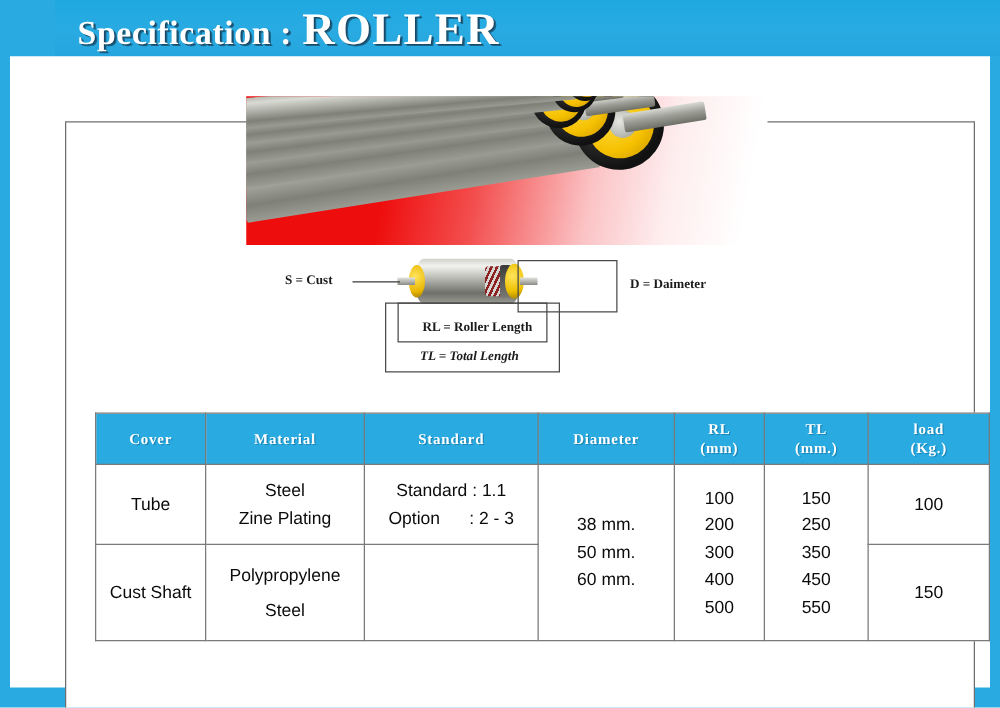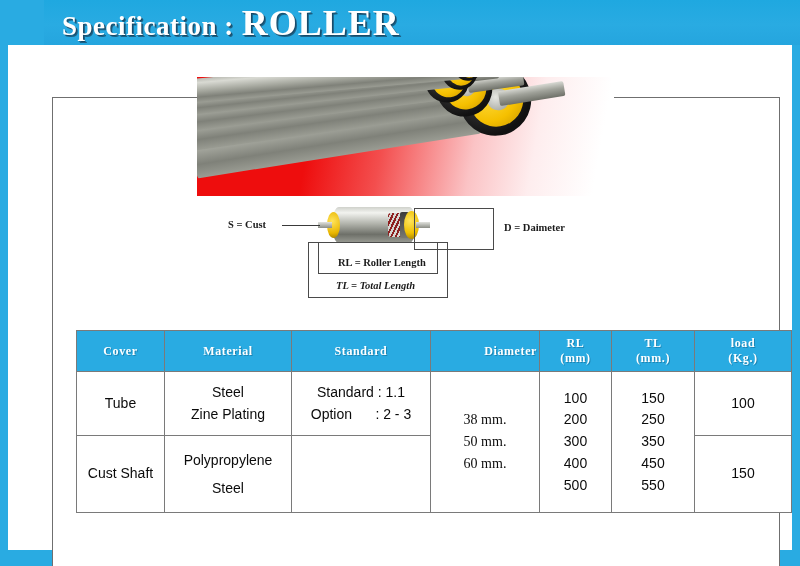--- a/index.html
+++ b/index.html
@@ -139,21 +139,21 @@
     padding:4px 3px;
     line-height:1.55;
   }
   td.thick{text-align:left;padding-left:10px;white-space:pre;font-size:13.5px;line-height:1.5;}
   td.numcol{font-family:"Liberation Serif", serif;font-size:15px;line-height:1.62;}
   td.diacol{font-family:"Liberation Serif", serif;font-size:15px;line-height:2.45;}
   td.loadcol{font-family:"Liberation Serif", serif;font-size:15px;}
   .c-part{width:83px;}
   .c-mat{width:122px;}
   .c-thk{width:134px;}
-  .c-dia{width:104px;text-align:right;}
+  .c-dia{width:104px;}
   .c-rl{width:67px;}
   .c-tl{width:78px;}
   .c-load{width:92px;}
 </style>
 </head>
 <body>
 
 <div class="page">
 
   <div class="titlebar">
@@ -265,21 +265,21 @@
         </th>
       </tr>
     </thead>
     <tbody>
       <tr>
         <td style="height:55px;">Tube</td>
         <td style="white-space:pre;">Steel
 Zine Plating</td>
         <td class="thick">Standard : 1.1
 Option      : 2 - 3</td>
-        <td class="diacol" rowspan="2" style="white-space:pre;font-family:Liberation Serif, serif;">38 mm.
+        <td class="diacol" rowspan="2" style="white-space:pre;">38 mm.
 50 mm.
 60 mm.</td>
         <td class="numcol" rowspan="2" style="white-space:pre;">100
 200
 300
 400
 500</td>
         <td class="numcol" rowspan="2" style="white-space:pre;">150
 250
 350

